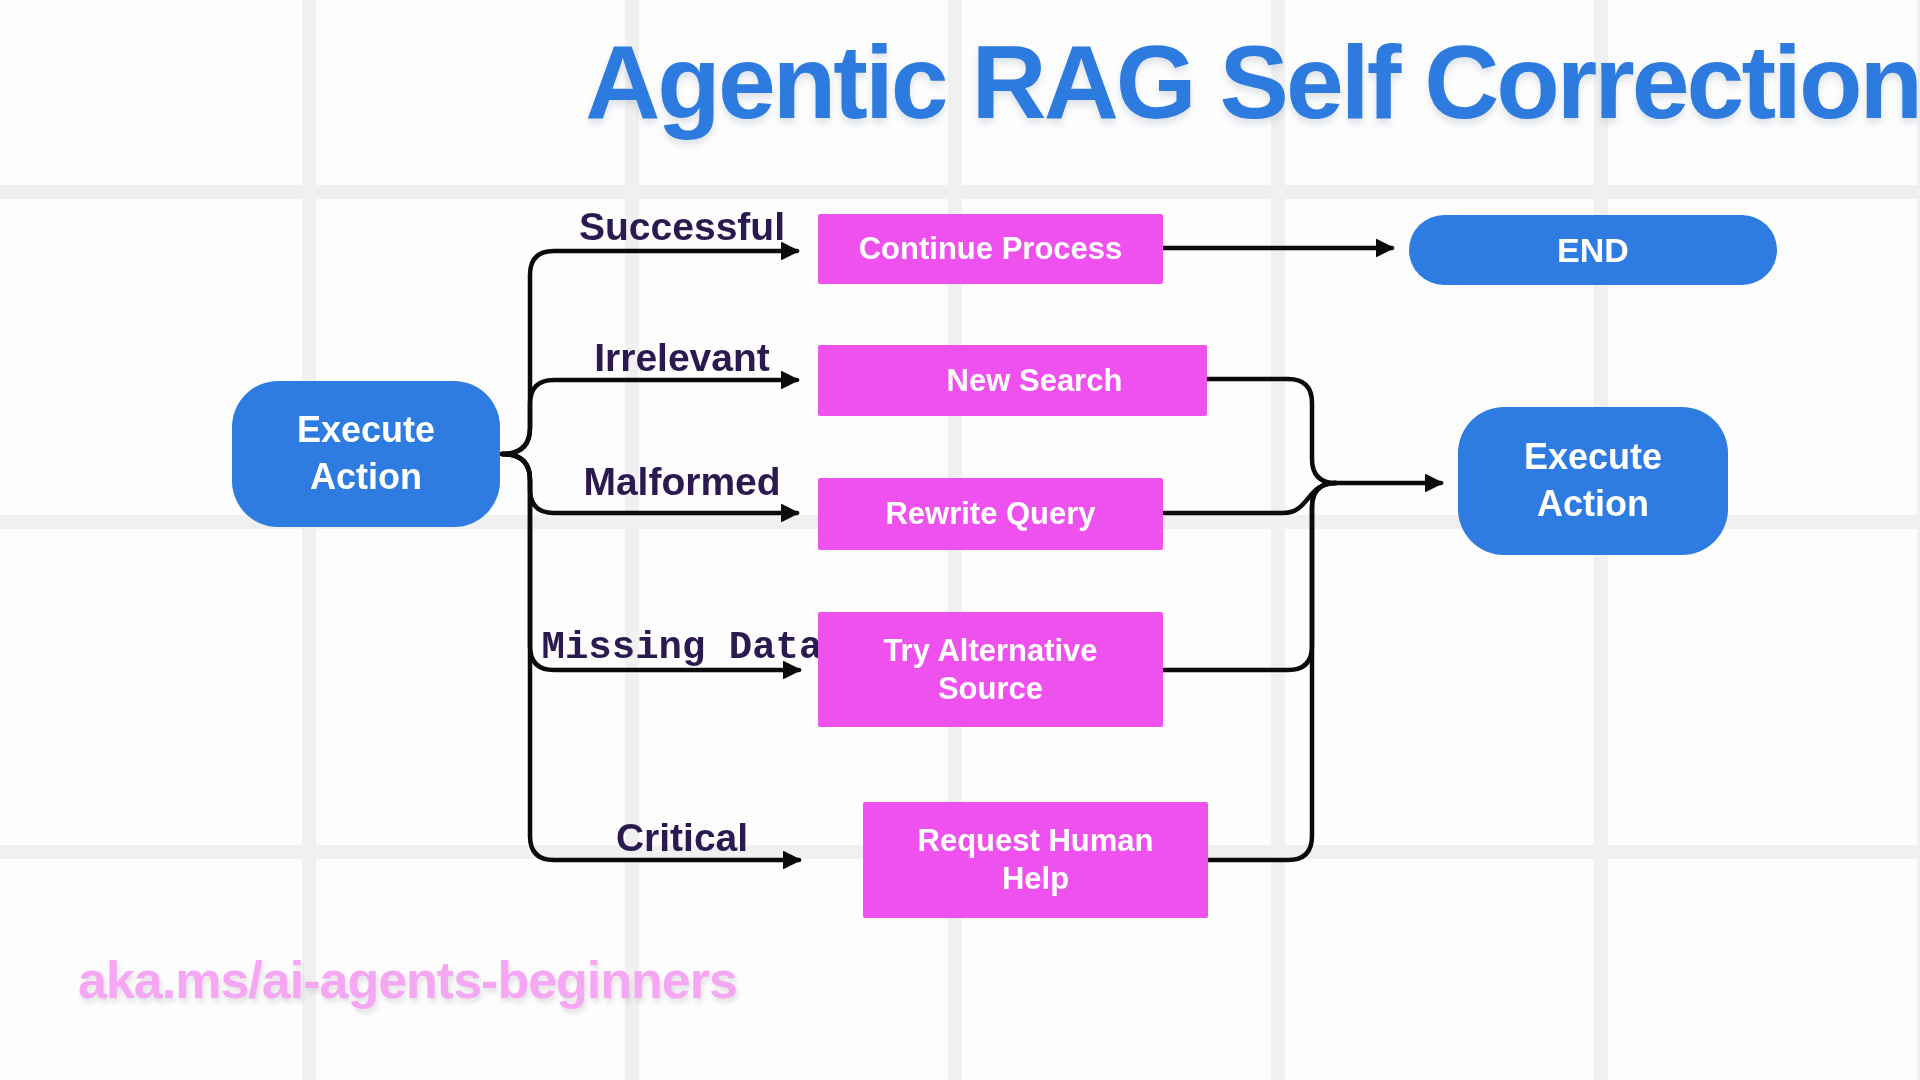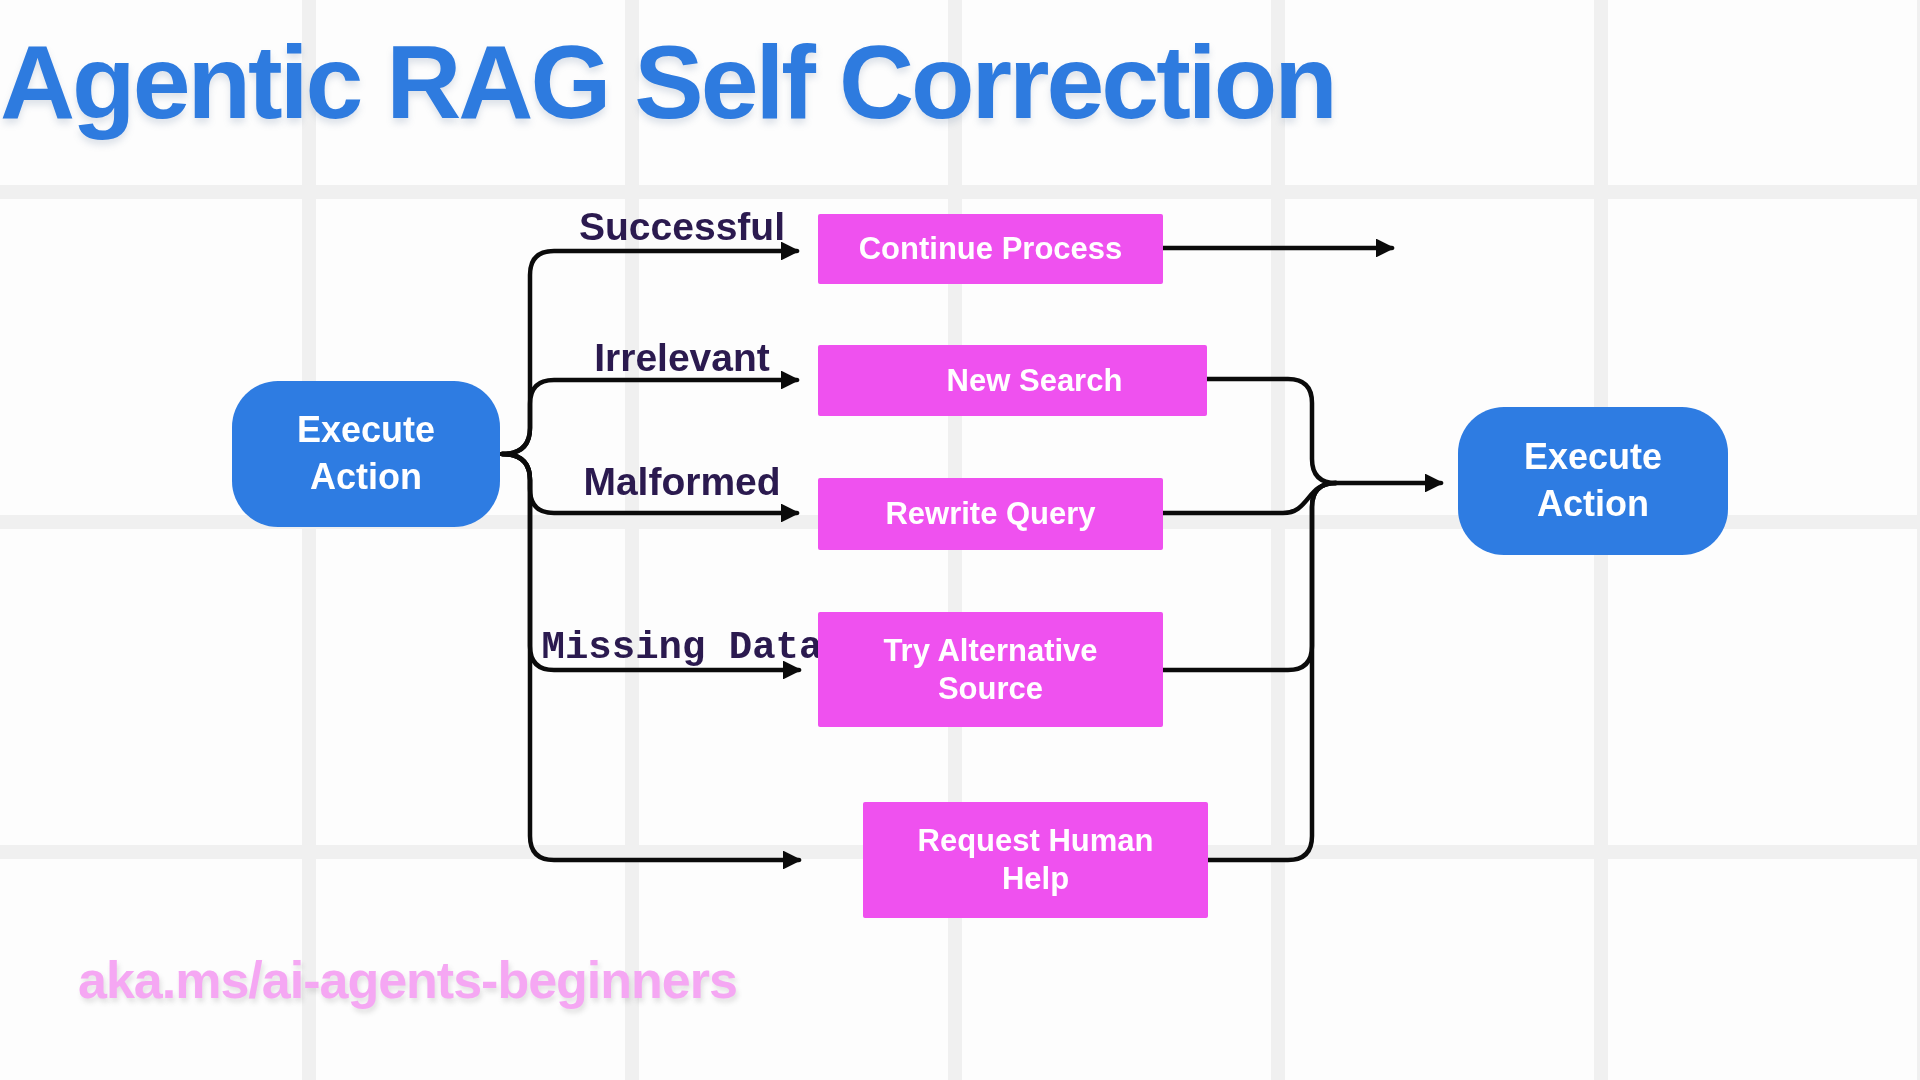--- a/index.html
+++ b/index.html
@@ -8,21 +8,21 @@
     width:1920px;height:1080px;
     overflow:hidden;
     font-family:"Liberation Sans", sans-serif;
     background-color:#FDFDFD;
     background-image:
       repeating-linear-gradient(90deg,  transparent 0px, transparent 302px, #F0F0F0 302px, #F0F0F0 316px, transparent 316px, transparent 323px),
       repeating-linear-gradient(180deg, transparent 0px, transparent 185px, #F0F0F0 185px, #F0F0F0 199px, transparent 199px, transparent 330px);
   }
   .title{
     position:absolute;left:0;right:0;top:30px;
-    text-align:left;
+    text-align:right;
     font-size:104px;font-weight:800;letter-spacing:-3px;
     line-height:1;
     color:#2E7BDF;
     text-shadow:0 5px 7px rgba(110,130,165,0.22);
     white-space:nowrap;
   }
   svg.connectors{position:absolute;left:0;top:0;}
   .node{
     position:absolute;
     display:flex;flex-direction:column;align-items:center;justify-content:center;
@@ -89,20 +89,21 @@
       <path d="M 1163 513 L 1283 513 C 1310 513 1306 483 1336 483"></path>
       <path d="M 1163 670 L 1288 670 Q 1312 670 1312 646 L 1312 507 Q 1312 483 1336 483"></path>
       <path d="M 1163 860 L 1288 860 Q 1312 860 1312 836 L 1312 507 Q 1312 483 1336 483"></path>
     </g>
   </svg>
 
   <div class="edge-label l-successful">Successful</div>
   <div class="edge-label l-irrelevant">Irrelevant</div>
   <div class="edge-label l-malformed">Malformed</div>
   <div class="edge-label l-missingdata">Missing Data</div>
+  <div class="edge-label l-critical">Critical</div>
 
   <div class="node blue n-start">
     <span class="ln">Execute</span>
     <span class="ln">Action</span>
   </div>
 
   <div class="node magenta n-cp">
     <span class="ln">Continue Process</span>
     <span class="ln"></span>
   </div>
@@ -120,20 +121,23 @@
   <div class="node magenta n-tas">
     <span class="ln">Try Alternative</span>
     <span class="ln">Source</span>
   </div>
 
   <div class="node magenta n-rhh">
     <span class="ln">Request Human</span>
     <span class="ln">Help</span>
   </div>
 
+  <div class="node pill n-end">
+    <span class="ln">END</span>
+  </div>
 
   <div class="node blue n-exec2">
     <span class="ln">Execute</span>
     <span class="ln">Action</span>
   </div>
 
   <div class="footer-link">aka.ms/ai-agents-beginners</div>
 
 </div>
 

